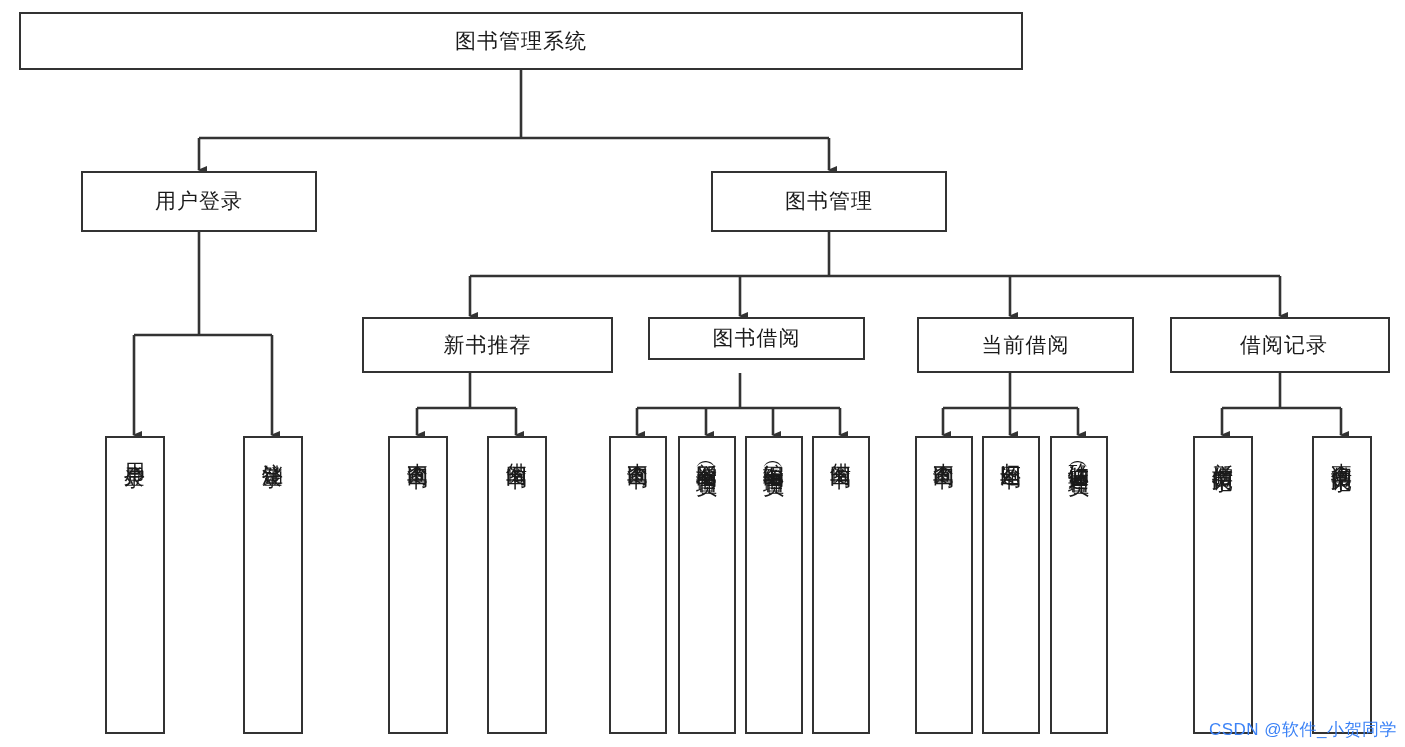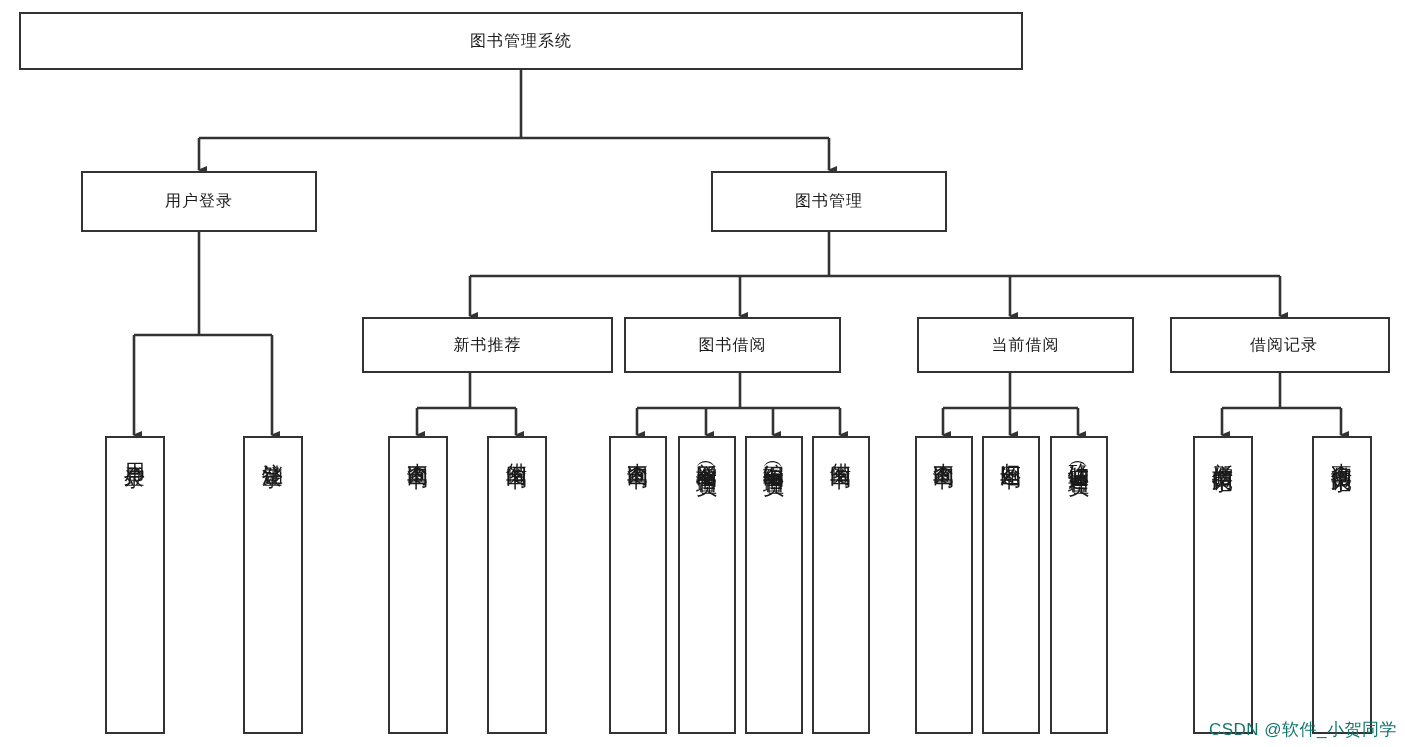--- a/index.html
+++ b/index.html
@@ -35,21 +35,21 @@
     color: #1a1a1a;
   }
   .node-label {
     display: block;
     text-align: center;
     line-height: 1.18;
     letter-spacing: 1px;
     color: #1a1a1a;
   }
   .node.horiz .node-label {
-    font-size: 16px;
+    font-size: 21px;
     white-space: nowrap;
     font-family: Liberation Serif, serif;
   }
   .node.vert {
     align-items: flex-start;
     justify-content: center;
     padding-top: 8px;
   }
   .node.vert .node-label {
     writing-mode: vertical-rl;
@@ -57,21 +57,21 @@
     font-size: 21px;
     line-height: 1.1;
     letter-spacing: 2px;
     max-height: 100%;
   }
   #watermark {
     position: absolute;
     right: 8px;
     bottom: 6px;
     font-size: 17px;
-    color: #0f766e;
+    color: #3b82f6;
     letter-spacing: 0.5px;
     white-space: nowrap;
     user-select: none;
   }
 </style>
 </head>
 <body>
 
 <div id="canvas">
 
@@ -124,21 +124,21 @@
       </div>
       <div class="node horiz" style="left: 81px; top: 171px; width: 236px; height: 61px;">
         <span class="node-label">用户登录</span>
       </div>
       <div class="node horiz" style="left: 711px; top: 171px; width: 236px; height: 61px;">
         <span class="node-label">图书管理</span>
       </div>
       <div class="node horiz" style="left: 362px; top: 317px; width: 251px; height: 56px;">
         <span class="node-label">新书推荐</span>
       </div>
-      <div class="node horiz" style="left: 624px; top: 317px; width: 217px; height: 56px;">
+      <div class="node horiz" style="left: 648px; top: 317px; width: 217px; height: 43px;">
         <span class="node-label">图书借阅</span>
       </div>
       <div class="node horiz" style="left: 901px; top: 317px; width: 217px; height: 56px; margin-left: 16px;">
         <span class="node-label">当前借阅</span>
       </div>
       <div class="node horiz" style="left: 1170px; top: 317px; width: 220px; height: 56px; padding-left: 8px;">
         <span class="node-label">借阅记录</span>
       </div>
       <div class="node vert" style="left: 105px; top: 436px; width: 60px; height: 298px;">
         <span class="node-label">用户登录</span>

